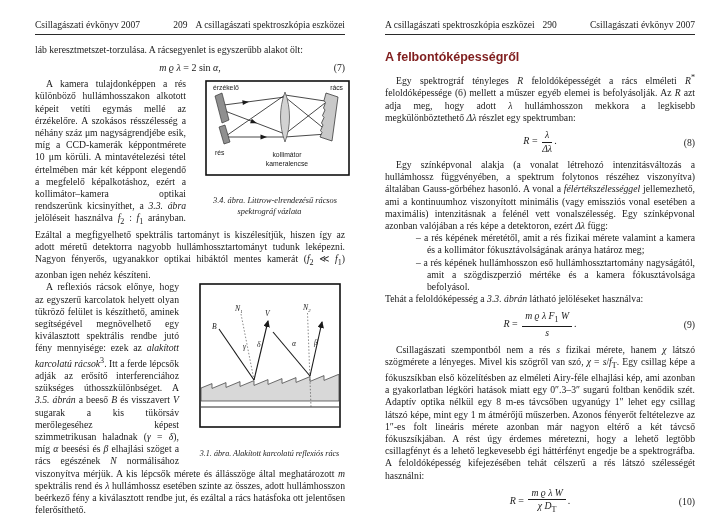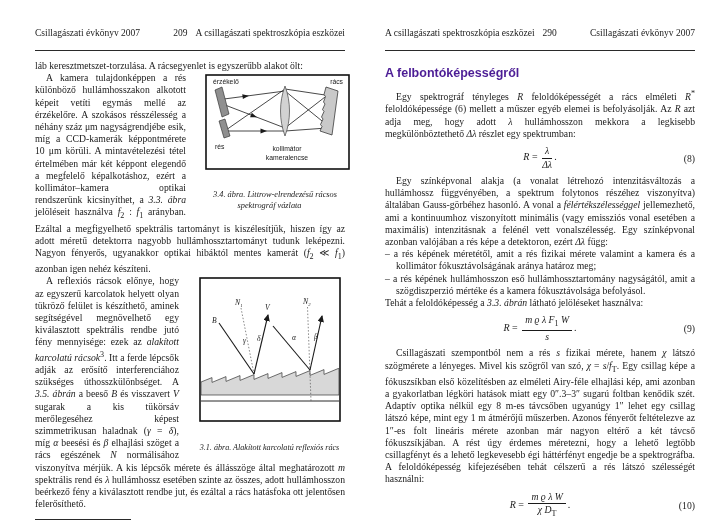--- a/index.html
+++ b/index.html
@@ -12,21 +12,21 @@
   .page{box-sizing:border-box;width:360px;height:520px;overflow:hidden;}
   .page-left{padding:20px 15px 0 35px;}
   .page-right{padding:20px 25px 0 25px;}
 
   .pg-header{
     display:flex;align-items:baseline;
     font-size:9.5px;line-height:11px;
     border-bottom:1px solid #2a2a2a;padding-bottom:3px;
   }
   .pg-header .spacer{flex:1;}
-  .pg-num{margin:8px 8px;}
+  .pg-num{margin:0 8px;}
 
   p{margin:0;font-size:9.7px;line-height:12.2px;text-align:justify;}
   .mt{margin-top:9px;}
   .indent{text-indent:11px;}
 
   .eq{display:flex;align-items:center;font-size:10px;margin:6px 0 5px;}
   .eq .eq-spacer{width:26px;}
   .eq .eq-body{flex:1;text-align:center;}
   .eq .eq-no{width:26px;text-align:right;font-size:9.7px;}
   .frac{display:inline-block;vertical-align:middle;text-align:center;line-height:1.08;font-size:9.7px;margin:0 2px;}
@@ -35,43 +35,48 @@
 
   .figfloat{float:right;text-align:center;margin:2px 0 4px 8px;}
   .figcap{font-style:italic;font-size:8.3px;line-height:10.4px;margin-top:17px;}
   .figcap.nowrap{white-space:nowrap;}
 
   .fn-rule{clear:both;border:0;border-top:1px solid #2a2a2a;width:96px;margin:9px 0 3px;}
   .footnote{font-size:8.7px;line-height:10.8px;}
 
   h2{
     font-family:"Liberation Sans", sans-serif;
-    font-size:12.5px;line-height:14px;font-weight:bold;color:#4c1d95;
+    font-size:12.5px;line-height:14px;font-weight:bold;color:#7f1d1d;
     margin:15px 0 8px;
   }
-  p.bullet{padding-left:11px;text-indent:-11px;}
+  p.bullet{padding-left:11px;text-indent:-11px;margin-left:31px;}
   svg text{font-family:"Liberation Sans", sans-serif;font-size:6.8px;fill:#1a1a1a;}
   svg text.var{font-family:"Liberation Serif", serif;font-style:italic;font-size:7.6px;}
 </style>
 </head>
 <body>
 
 <div class="spread">
 
   <div class="page page-left">
 
     <div class="pg-header">
       <span>Csillagászati évkönyv 2007</span>
       <span class="spacer"></span>
       <span class="pg-num">209</span>
       <span>A csillagászati spektroszkópia eszközei</span>
     </div>
 
     <p class="mt">láb keresztmetszet-torzulása. A rácsegyenlet is egyszerűbb alakot ölt:</p>
 
+    <div class="eq">
+      <span class="eq-spacer"></span>
+      <span class="eq-body"><i>m ϱ λ</i> = 2 sin <i>α</i>,</span>
+      <span class="eq-no">(7)</span>
+    </div>
 
     <p class="indent">
       <span class="figfloat" style="width:151px;">
         <svg width="145" height="96" viewBox="0 0 145 96">
           <rect x="1" y="1" width="143" height="94" fill="#ffffff" stroke="#111" stroke-width="1.6"></rect>
           <g stroke="#1a1a1a" stroke-width="0.8" fill="none">
             <path d="M21,56 L80,15 L120,21"></path>
             <path d="M21,57 L80,57 L122,54"></path>
             <path d="M120,23 L80,54 L20,31"></path>
             <path d="M122,51 L80,17 L19,25"></path>

